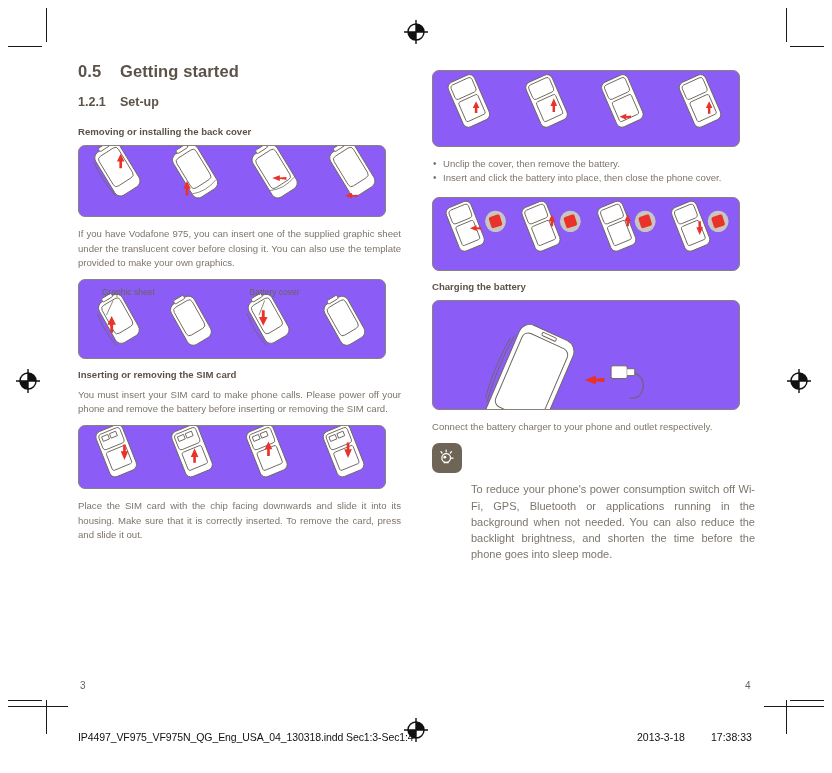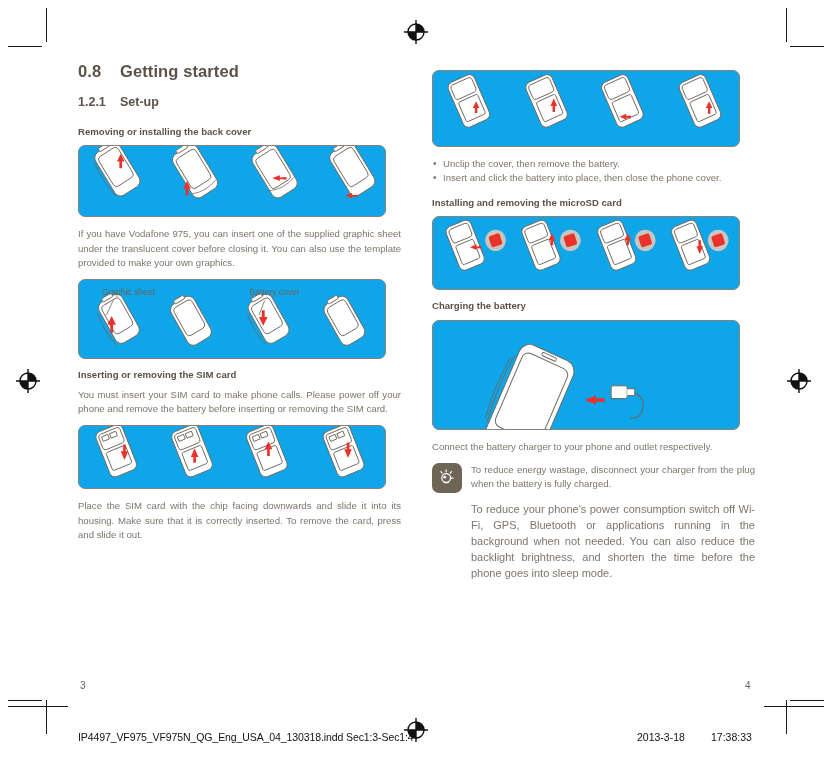--- a/index.html
+++ b/index.html
@@ -27,21 +27,21 @@
           line-height:1.3;}
   p.body{font-size:9.6px;color:#7d756b;line-height:1.47;margin:0 0 9px 0;
          text-align:justify;}
   ul.bullets{list-style:none;margin:0 0 11px 0;padding:0;}
   ul.bullets li{font-size:9.6px;color:#7d756b;line-height:1.5;
                 padding-left:11px;position:relative;text-align:justify;}
   ul.bullets li:before{content:"\2022";position:absolute;left:1px;top:-1px;
                        color:#7d756b;font-size:10px;}
 
   
-  .figbox{border:1px solid #8a8178;border-radius:7px;background:#0ea5e9;
+  .figbox{border:1px solid #8a8178;border-radius:7px;background:#8b5cf6;
           position:relative;margin:0 15px 10px 0;box-sizing:border-box;}
   .figbox svg{display:block;width:100%;height:100%;}
 
   
   .tip{display:flex;gap:9px;margin:3px 0 8px 0;}
   .tipicon{width:30px;height:30px;border-radius:7px;background:#6e6557;
            flex:0 0 30px;display:flex;align-items:center;justify-content:center;}
   .tiptext{font-size:9.6px;color:#7d756b;line-height:1.47;text-align:justify;}
   .tip-extra{font-size:11px;color:#7d756b;line-height:1.47;text-align:justify;
              margin:0 0 0 39px;}
@@ -102,21 +102,21 @@
     <svg viewBox="0 0 26 26">
         <circle cx="13" cy="13" r="8" fill="none" stroke="#111" stroke-width="1.4"></circle>
         <path d="M13 1 V25 M1 13 H25" stroke="#111" stroke-width="1.4"></path>
         <path d="M13 5 A8 8 0 0 1 21 13 L13 13 Z" fill="#111"></path>
         <path d="M13 13 L5 13 A8 8 0 0 0 13 21 Z" fill="#111"></path>
       </svg>
   </div>
 
   <div class="col col-left">
 
-    <h1 class="sec"><span class="num">0.8</span><span>Getting started</span></h1>
+    <h1 class="sec"><span class="num">0.5</span><span>Getting started</span></h1>
 
     <h2 class="sub"><span class="num">1.2.1</span><span>Set-up</span></h2>
 
     <h3 class="task">Removing or installing the back cover</h3>
 
     <div class="figbox" style="height:72px;">
       <svg viewBox="0 0 323 72" preserveAspectRatio="none">
         <g stroke="#6d655c" fill="none" stroke-width="0.9" stroke-linejoin="round">
 
           <g transform="translate(14,10) rotate(-32)">
@@ -275,21 +275,20 @@
           <path d="M288 38 l3.5-7 3.5 7 -2.2 0 0 6 -2.6 0 0-6 Z"></path>
         </g>
       </svg>
     </div>
 
     <ul class="bullets">
       <li>Unclip the cover, then remove the battery.</li>
       <li>Insert and click the battery into place, then close the phone cover.</li>
     </ul>
 
-    <h3 class="task">Installing and removing the microSD card</h3>
 
     <div class="figbox" style="height:74px;">
       <svg viewBox="0 0 323 74" preserveAspectRatio="none">
         <g stroke="#6d655c" fill="none" stroke-width="0.9" stroke-linejoin="round">
           <g transform="translate(12,12) rotate(-22)">
             <rect x="0" y="0" rx="6" ry="6" width="28" height="48" fill="#fff"></rect>
             <rect x="3" y="3" rx="3" ry="3" width="22" height="15" fill="#fff"></rect>
             <rect x="4" y="21" rx="2" ry="2" width="20" height="21" fill="#fff"></rect>
           </g>
           <g transform="translate(92,12) rotate(-22)">
@@ -358,21 +357,20 @@
         <svg width="20" height="20" viewBox="0 0 24 24">
           <g stroke="#ffffff" stroke-width="1.5" fill="none" stroke-linecap="round">
             <circle cx="11" cy="12" r="5.2" fill="none"></circle>
             <circle cx="9.4" cy="11" r="1.7" fill="#ffffff" stroke="none"></circle>
             <path d="M11 4.5 V2.4 M6 6 L4.7 4.4 M16 6 L17.4 4.4"></path>
             <path d="M16.6 12 H19.3"></path>
             <path d="M8.6 17.6 H13.4"></path>
           </g>
         </svg>
       </div>
-      <div class="tiptext">To reduce energy wastage, disconnect your charger from the plug when the battery is fully charged.</div>
     </div>
 
     <p class="tip-extra">To reduce your phone's power consumption switch off Wi-Fi, GPS, Bluetooth or applications running in the background when not needed. You can also reduce the backlight brightness, and shorten the time before the phone goes into sleep mode.</p>
   </div>
 
   <div class="pagenum pn-left">3</div>
   <div class="pagenum pn-right">4</div>
 
   <div class="hline" style="left:8px;top:706px;width:60px;"></div>
   <div class="hline" style="left:764px;top:706px;width:60px;"></div>

